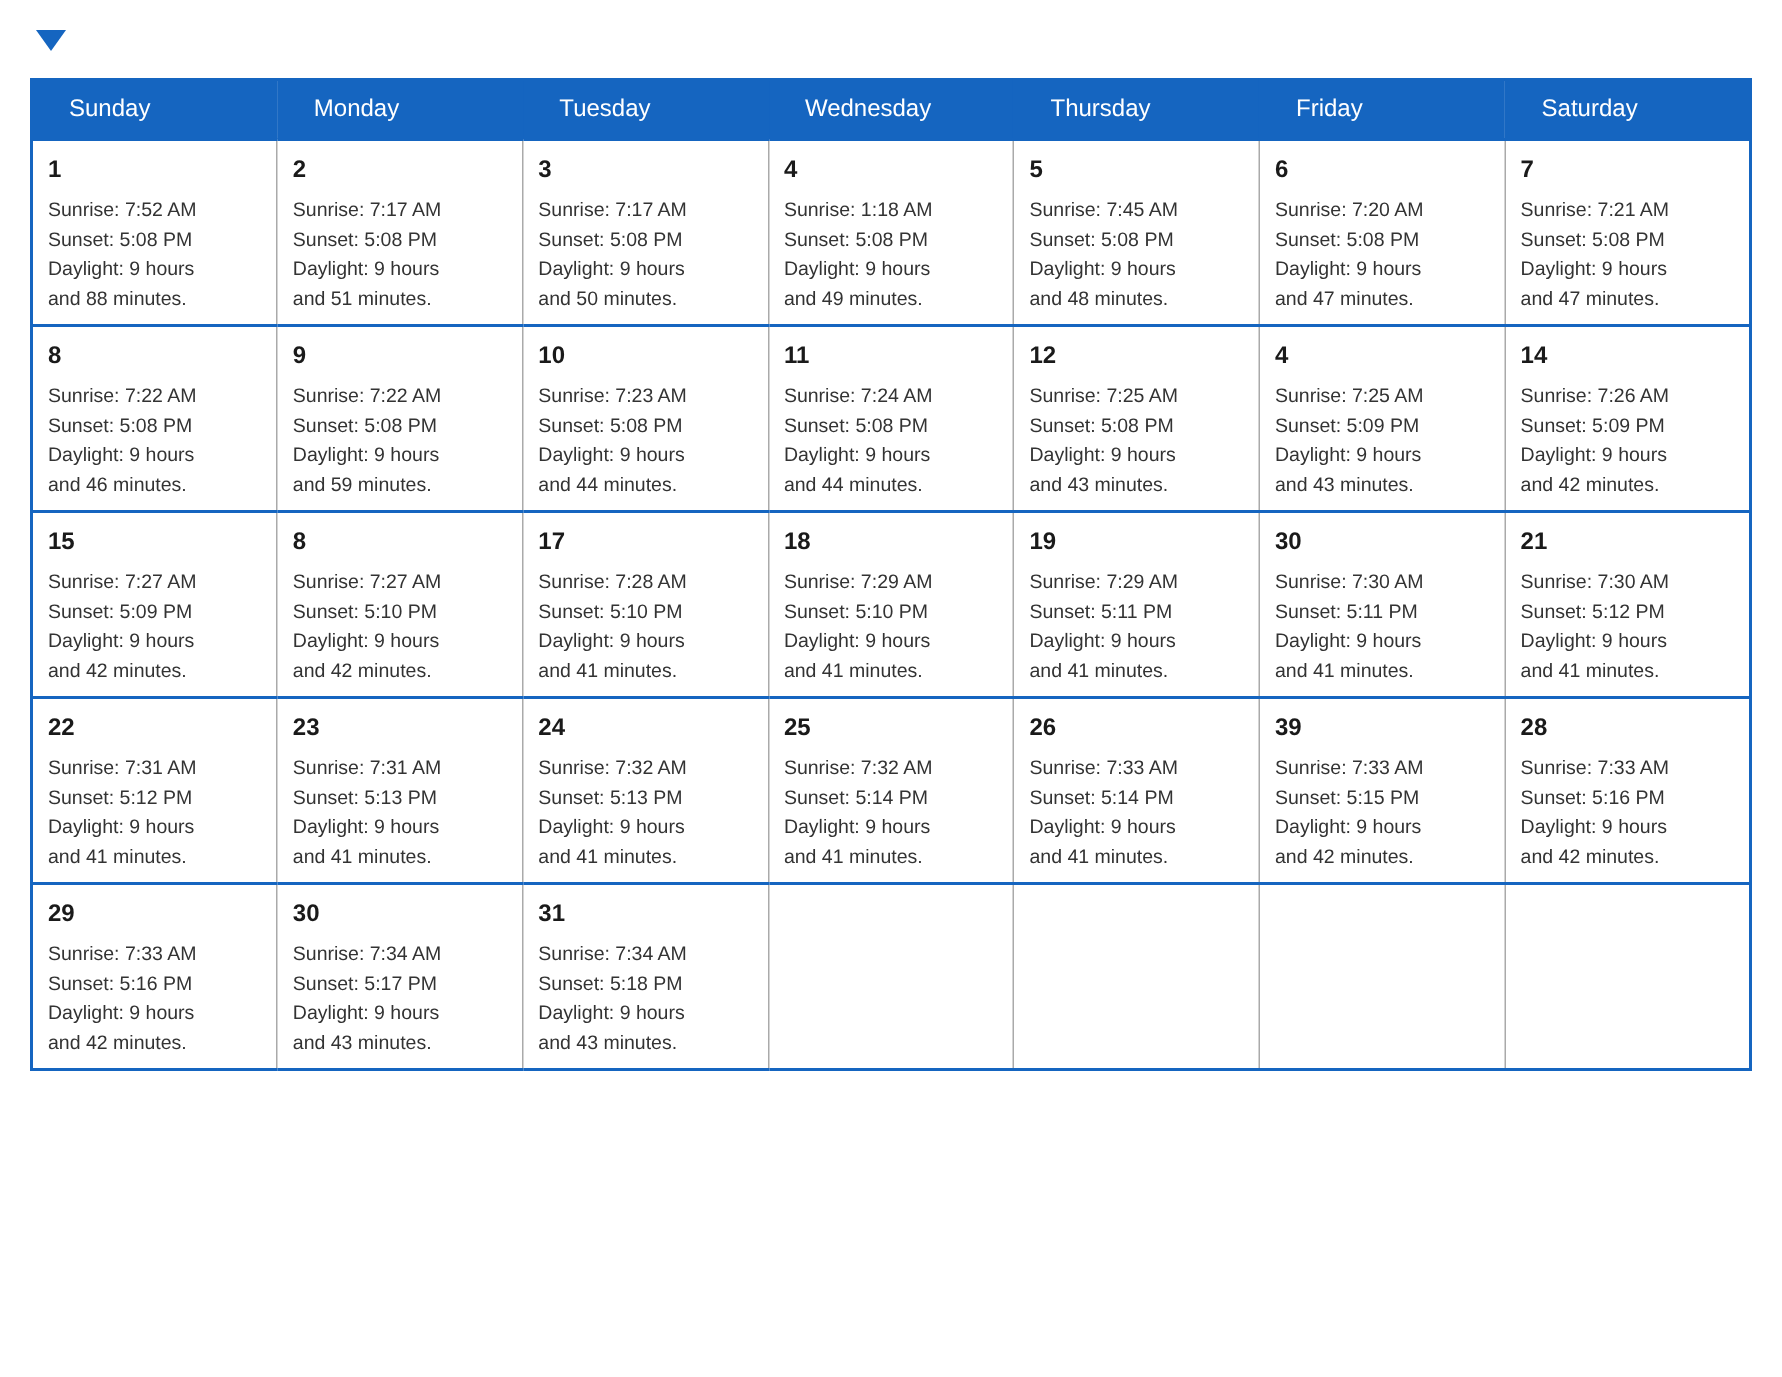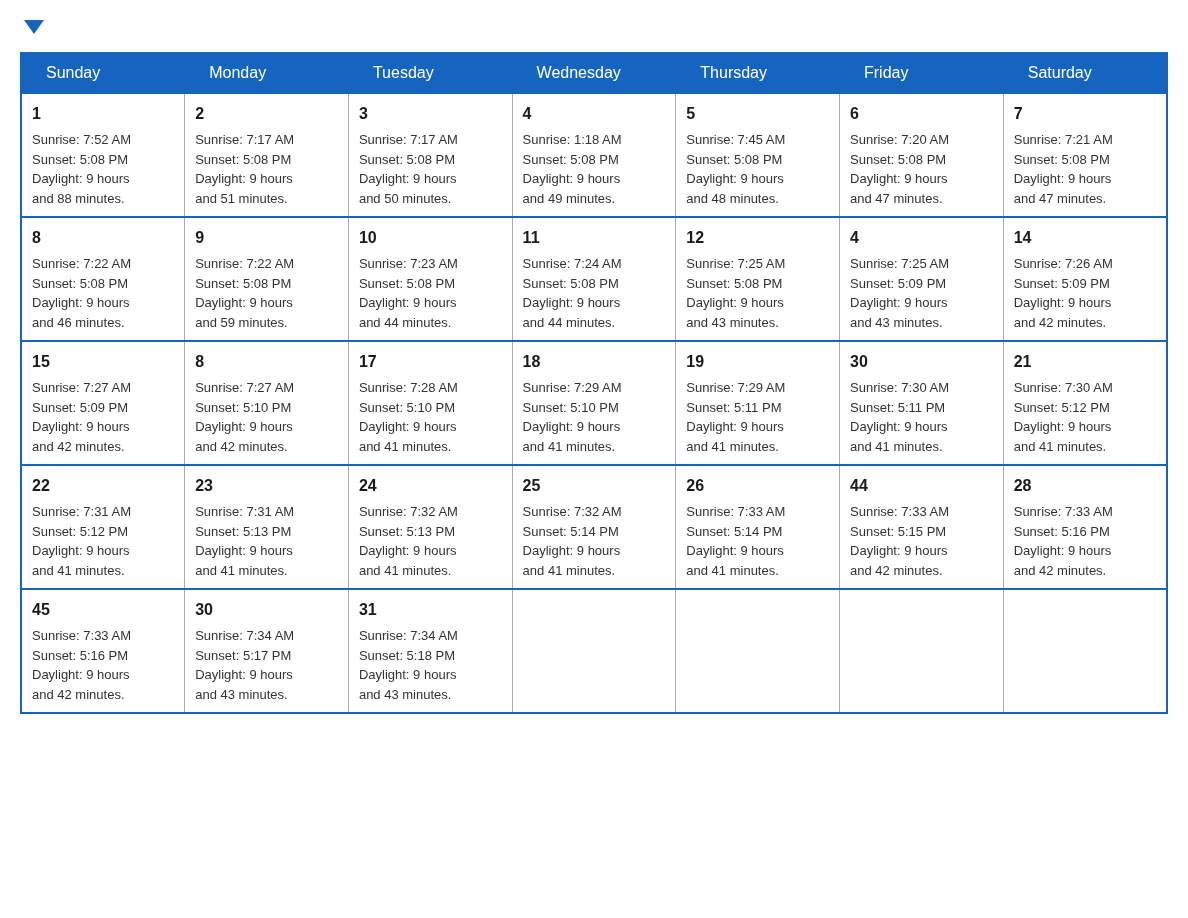--- a/index.html
+++ b/index.html
@@ -323,37 +323,37 @@
         <span class="day-info">and 41 minutes.</span>
       </td>
         <td>
         <span class="day-number">26</span>
         <span class="day-info">Sunrise: 7:33 AM</span><br>
         <span class="day-info">Sunset: 5:14 PM</span><br>
         <span class="day-info">Daylight: 9 hours</span><br>
         <span class="day-info">and 41 minutes.</span>
       </td>
         <td>
-        <span class="day-number">44</span>
+        <span class="day-number">39</span>
         <span class="day-info">Sunrise: 7:33 AM</span><br>
         <span class="day-info">Sunset: 5:15 PM</span><br>
         <span class="day-info">Daylight: 9 hours</span><br>
         <span class="day-info">and 42 minutes.</span>
       </td>
         <td>
         <span class="day-number">28</span>
         <span class="day-info">Sunrise: 7:33 AM</span><br>
         <span class="day-info">Sunset: 5:16 PM</span><br>
         <span class="day-info">Daylight: 9 hours</span><br>
         <span class="day-info">and 42 minutes.</span>
       </td>
       </tr>
       <tr class="row-border-top">
         <td>
-        <span class="day-number">45</span>
+        <span class="day-number">29</span>
         <span class="day-info">Sunrise: 7:33 AM</span><br>
         <span class="day-info">Sunset: 5:16 PM</span><br>
         <span class="day-info">Daylight: 9 hours</span><br>
         <span class="day-info">and 42 minutes.</span>
       </td>
         <td>
         <span class="day-number">30</span>
         <span class="day-info">Sunrise: 7:34 AM</span><br>
         <span class="day-info">Sunset: 5:17 PM</span><br>
         <span class="day-info">Daylight: 9 hours</span><br>

